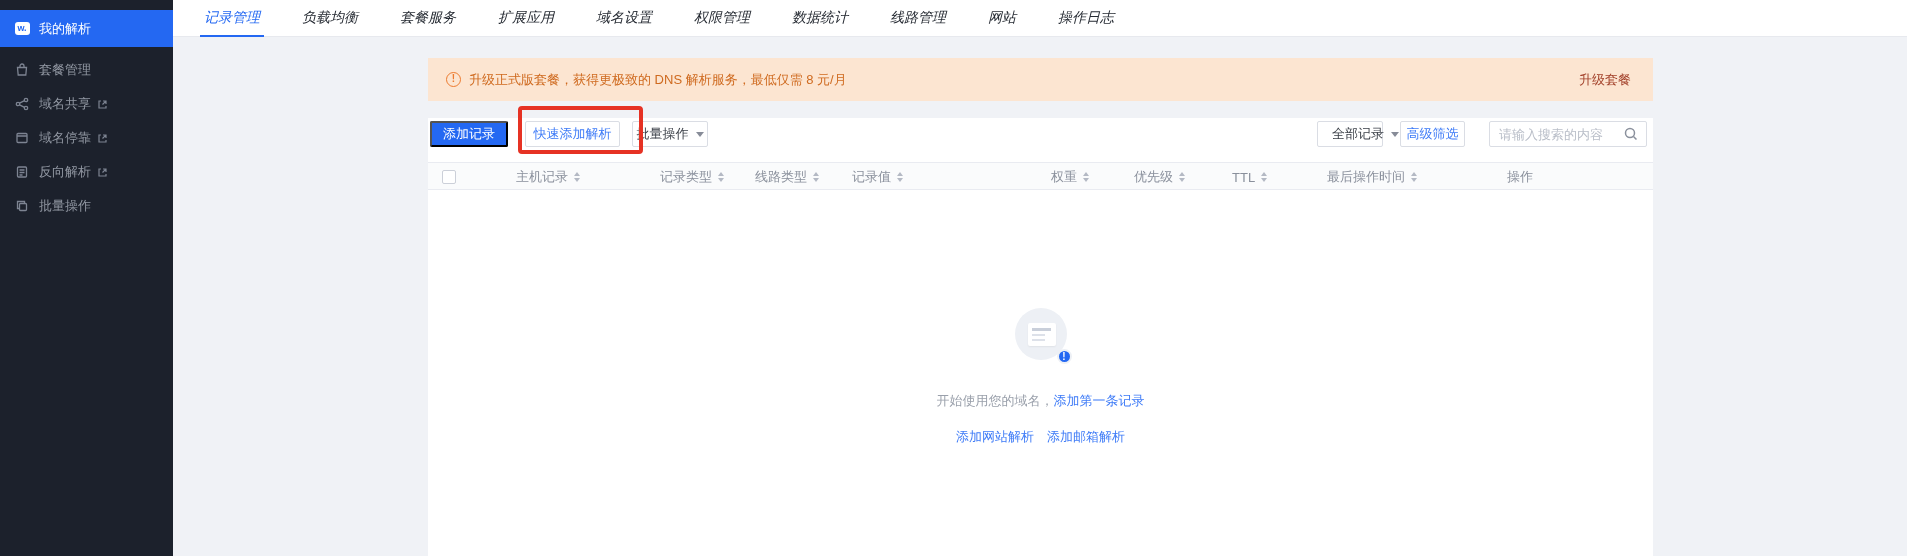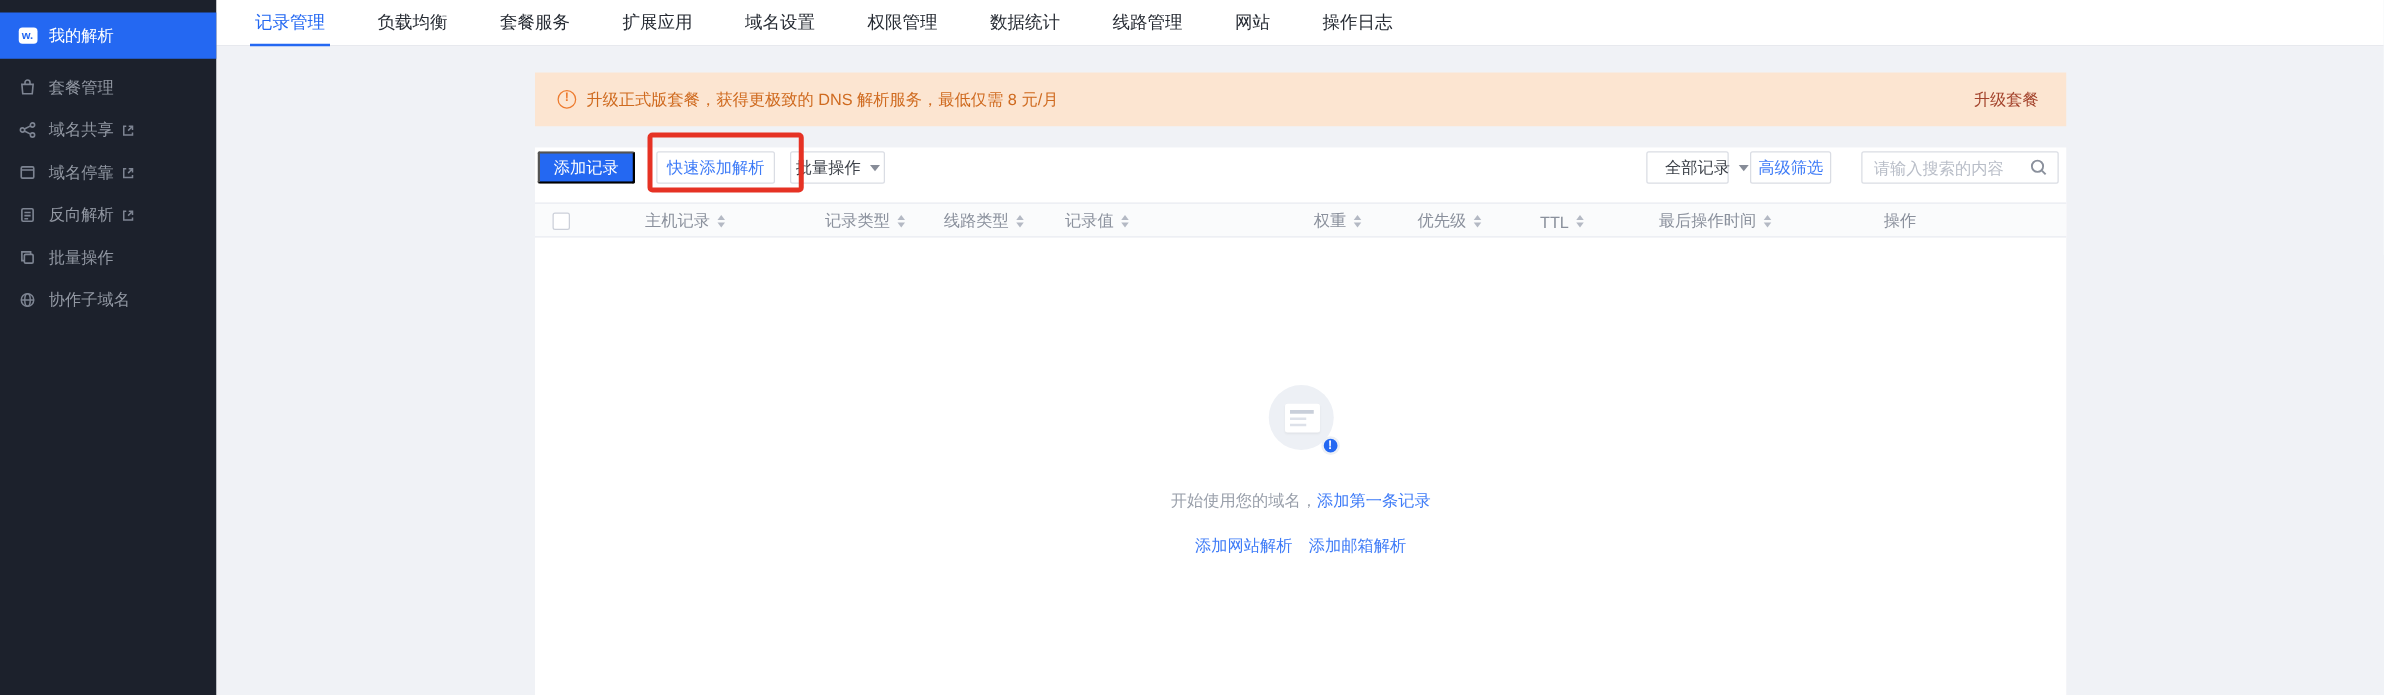--- a/index.html
+++ b/index.html
@@ -15,21 +15,21 @@
   .side-item.active { height:37px; margin-top:10px; background:var(--accent,#2468f2); color:#fff; }
   .side-item .s-icon { width:16px; height:16px; margin-right:9px; display:flex;
     align-items:center; justify-content:center; flex:0 0 16px; }
   .side-item svg { stroke:#7d8492; }
   .w-badge { width:15px; height:13px; background:#fff; border-radius:3px; color:#2468f2;
     font-size:9px; font-weight:bold; line-height:13px; text-align:center; }
   .ext-icon { margin-left:6px; display:inline-flex; }
 
   
   .topbar { position:absolute; left:173px; top:0; right:0; height:37px; background:#fff;
-    border-bottom:1px solid #e7e9ee; display:flex; align-items:stretch; padding-left:27px; z-index:2; }
+    border-bottom:1px solid #e7e9ee; display:flex; align-items:stretch; padding-left:27px; z-index:2;font-style:italic; }
   .tab { display:flex; align-items:center; padding:0 4px; margin-right:34px; font-size:14px;
     color:#262b33; cursor:pointer; position:relative; white-space:nowrap; }
   .tab.active { color:var(--accent,#2468f2); }
   .tab.active::after { content:""; position:absolute; left:0; right:0; bottom:-1px; height:2px;
     background:var(--accent,#2468f2); }
 
   
   .banner { position:absolute; left:428px; top:58px; width:1225px; height:43px;
     background:var(--banner-bg,#fce5d1); display:flex; align-items:center;
     padding:0 22px 0 18px; font-size:13px; color:var(--banner-text,#cf6a1f); }
@@ -162,30 +162,20 @@
     </span>
   </div>
   <div class="side-item">
     <span class="s-icon">
       <svg width="14" height="14" viewBox="0 0 14 14" fill="none" stroke-width="1.3">
         <rect x="4.5" y="4.5" width="7" height="7" rx="1"></rect>
           <path d="M9.5 4.5v-2h-7v7h2"></path>
       </svg>
     </span>
     <span>批量操作</span>
-  </div>
-  <div class="side-item">
-    <span class="s-icon">
-      <svg width="14" height="14" viewBox="0 0 14 14" fill="none" stroke-width="1.2">
-        <circle cx="7" cy="7" r="5"></circle>
-          <ellipse cx="7" cy="7" rx="2.2" ry="5"></ellipse>
-          <path d="M2 7h10"></path>
-      </svg>
-    </span>
-    <span>协作子域名</span>
   </div>
 </nav>
 
 <header class="topbar">
   <div class="tab active">记录管理</div>
   <div class="tab">负载均衡</div>
   <div class="tab">套餐服务</div>
   <div class="tab">扩展应用</div>
   <div class="tab">域名设置</div>
   <div class="tab">权限管理</div>

